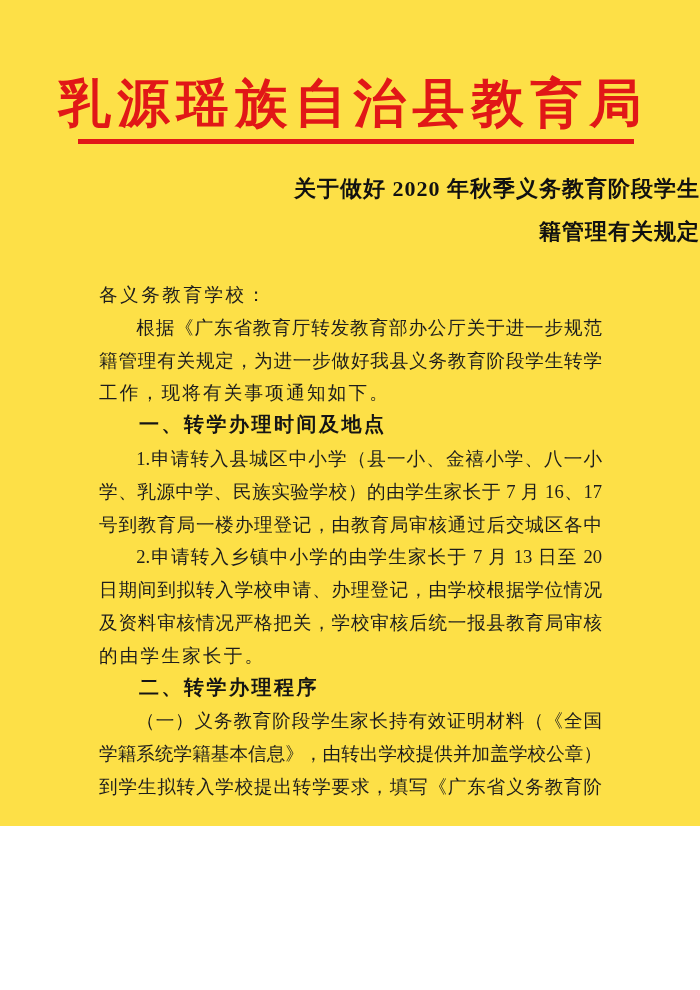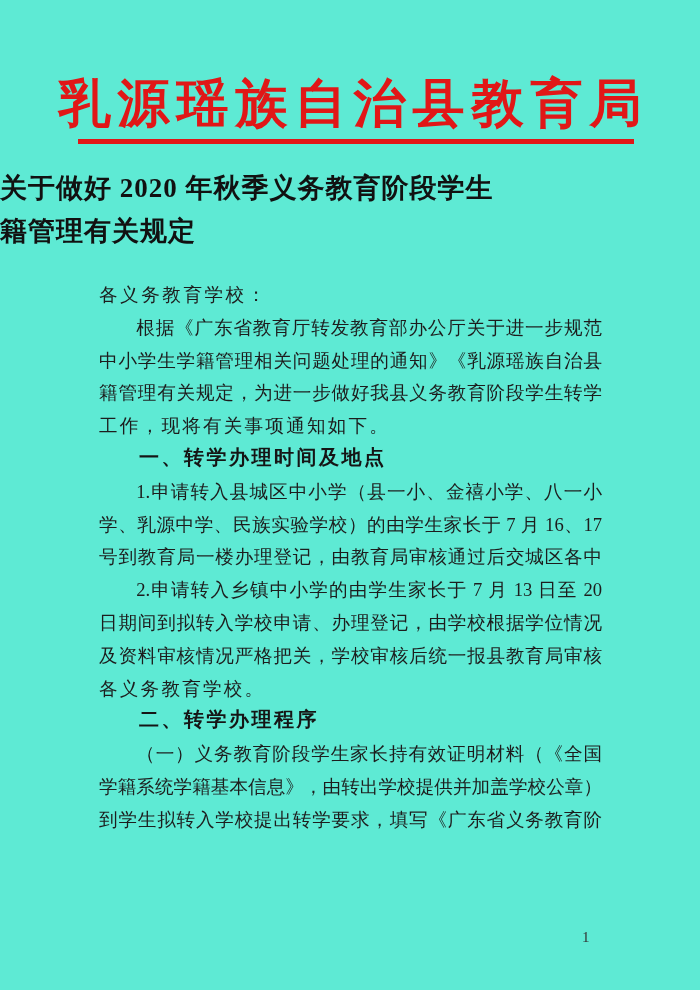--- a/index.html
+++ b/index.html
@@ -1,19 +1,19 @@
 <!DOCTYPE html>
 <html><head>
 <meta charset="utf-8">
 <style>
   html,body{margin:0;padding:0;background:#ffffff;}
   .page{
     position:relative;
-    width:700px;height:990px;
-    background:#5eead4;
+    width:700px;height:826px;
+    background:#fde047;
     overflow:hidden;
     font-family:"Liberation Serif", serif;
   }
   
   .agency{
     position:absolute;
     top:74px;left:0;width:700px;
     text-align:center;
     font-family:"Liberation Serif", serif;
     font-weight:bold;
@@ -25,24 +25,24 @@
   }
   .letterhead-rule{
     position:absolute;
     top:139px;left:78px;
     width:556px;height:5px;
   }
   
   .doc-title{
     position:absolute;
     top:167px;left:0;width:700px;
-    text-align:left;
+    text-align:right;
     color:#111111;
     font-weight:bold;
-    font-size:27px;
+    font-size:22px;
     line-height:43px;
     letter-spacing:1px;
   }
   
   .doc-body{
     position:absolute;
     top:279px;left:99px;width:503px;
     color:#1d1d1d;
     font-size:18.6px;
   }
@@ -95,31 +95,30 @@
   <div class="letterhead-rule" style="background: rgb(225, 23, 23);"></div>
 
   <div class="doc-title">
     <div>关于做好 2020 年秋季义务教育阶段学生</div>
     <div>籍管理有关规定</div>
   </div>
 
   <div class="doc-body" id="doc-body">
       <div class="line salutation">各义务教育学校：</div>
       <div class="line p-first">根据《广东省教育厅转发教育部办公厅关于进一步规范</div>
-      <div class="line p-mid">中小学生学籍管理相关问题处理的通知》《乳源瑶族自治县</div>
       <div class="line p-mid">籍管理有关规定，为进一步做好我县义务教育阶段学生转学</div>
       <div class="line p-last">工作，现将有关事项通知如下。</div>
       <div class="line heading">一、转学办理时间及地点</div>
       <div class="line p-first">1.申请转入县城区中小学（县一小、金禧小学、八一小</div>
       <div class="line p-mid">学、乳源中学、民族实验学校）的由学生家长于 7 月 16、17</div>
       <div class="line p-mid">号到教育局一楼办理登记，由教育局审核通过后交城区各中</div>
       <div class="line p-first">2.申请转入乡镇中小学的由学生家长于 7 月 13 日至 20</div>
       <div class="line p-mid">日期间到拟转入学校申请、办理登记，由学校根据学位情况</div>
       <div class="line p-mid">及资料审核情况严格把关，学校审核后统一报县教育局审核</div>
-      <div class="line p-last">各义务教育学校。</div>
+      <div class="line p-last">的由学生家长于。</div>
       <div class="line heading">二、转学办理程序</div>
       <div class="line p-first">（一）义务教育阶段学生家长持有效证明材料（《全国</div>
       <div class="line p-mid">学籍系统学籍基本信息》，由转出学校提供并加盖学校公章）</div>
       <div class="line p-mid">到学生拟转入学校提出转学要求，填写《广东省义务教育阶</div>
     </div>
 
   <div class="pageno">1</div>
 
 </div>
 

